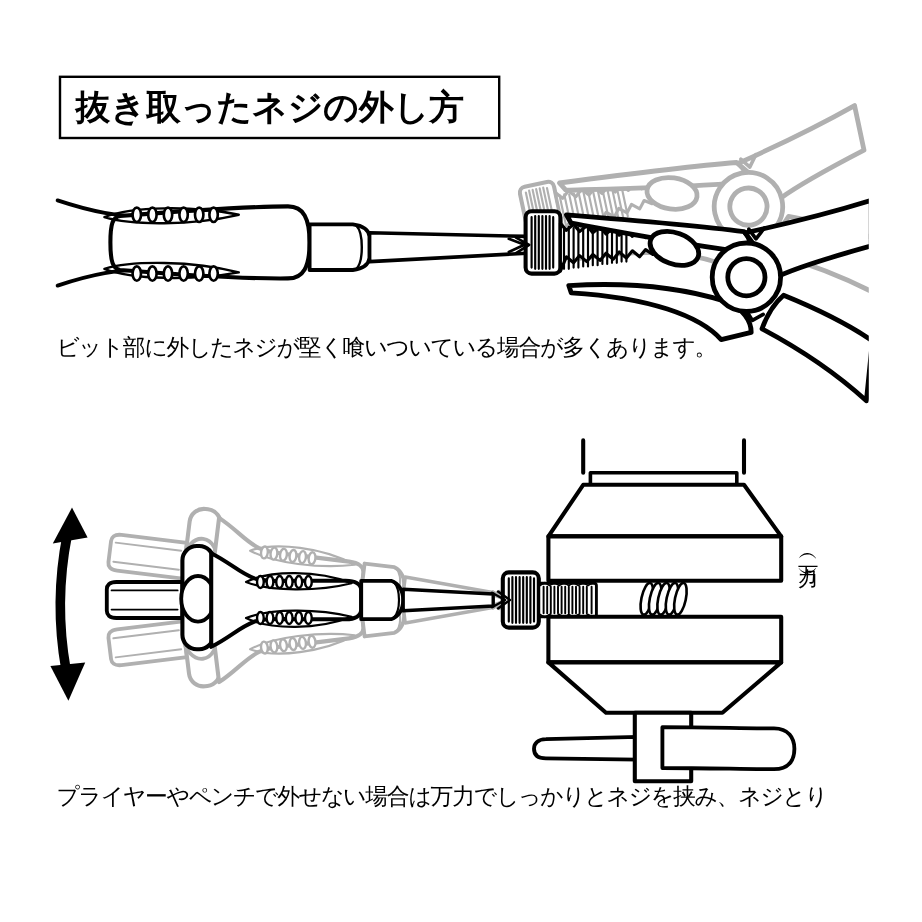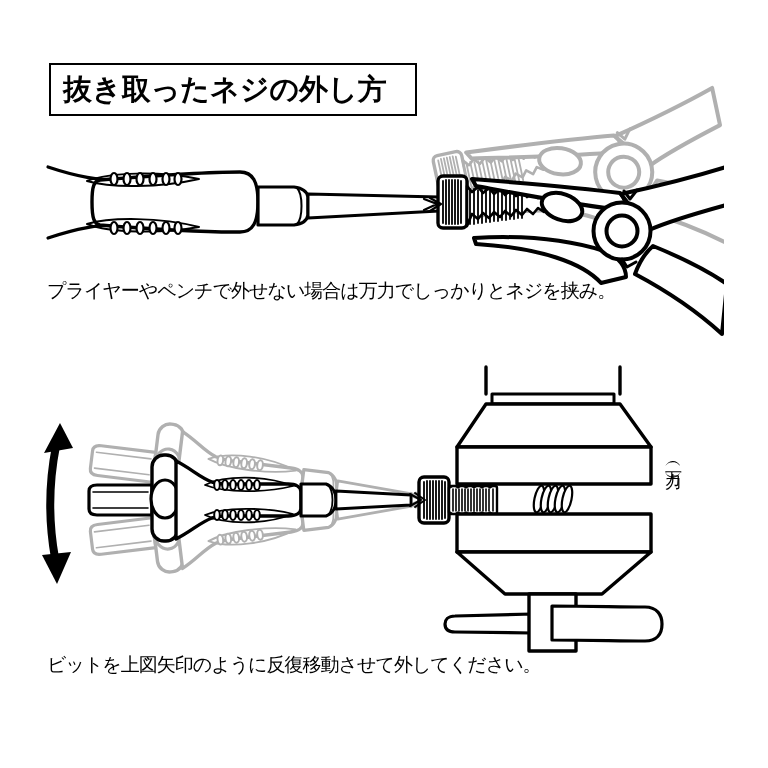--- a/index.html
+++ b/index.html
@@ -152,22 +152,22 @@
         <path fill="#fff" stroke-width="3.2" d="M552,606 C590,606 620,607 645,607 C657,607 662,615 662,624 C662,634 657,641 645,641 C620,641 590,640 552,640 Z"></path>
       </g>
     </g>
   </svg>
 
   <div class="title-box">
     <span>抜き取ったネジの外し方</span>
   </div>
 
   <div class="caption" id="caption1">
-    <div>プライヤーやペンチで外せない場合は万力でしっかりとネジを挟み。</div>
+    <div>ビット部に外したネジが堅く喰いついている場合が多くあります。</div>
   </div>
 
   <div class="vise-label">（万力）</div>
 
   <div class="caption" id="caption2">
-    <div>ビットを上図矢印のように反復移動させて外してください。</div>
+    <div>プライヤーやペンチで外せない場合は万力でしっかりとネジを挟み、ネジとり</div>
   </div>
 
 </div>
 
 </body></html>

